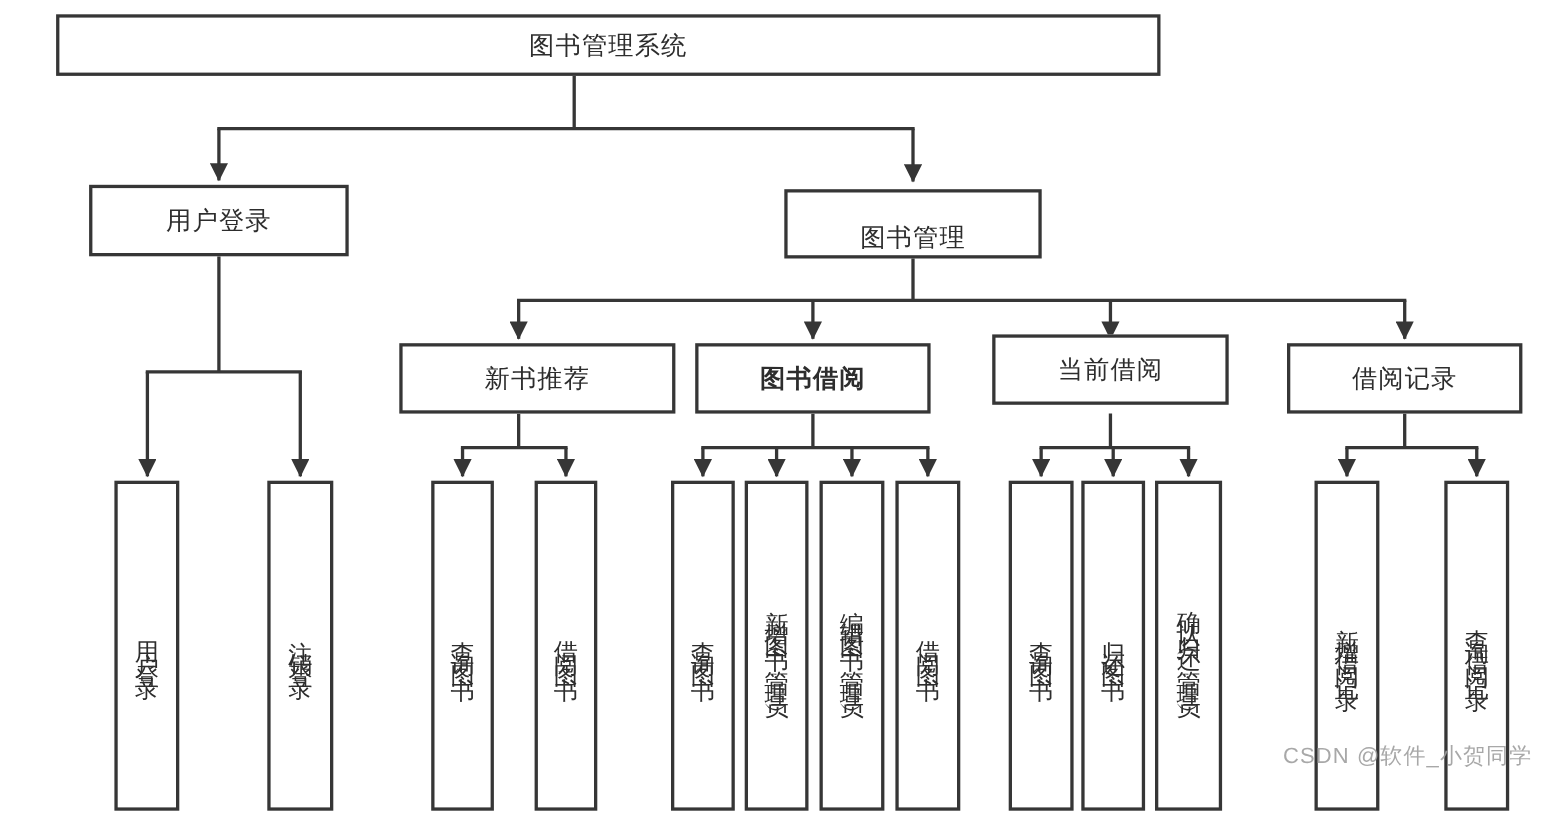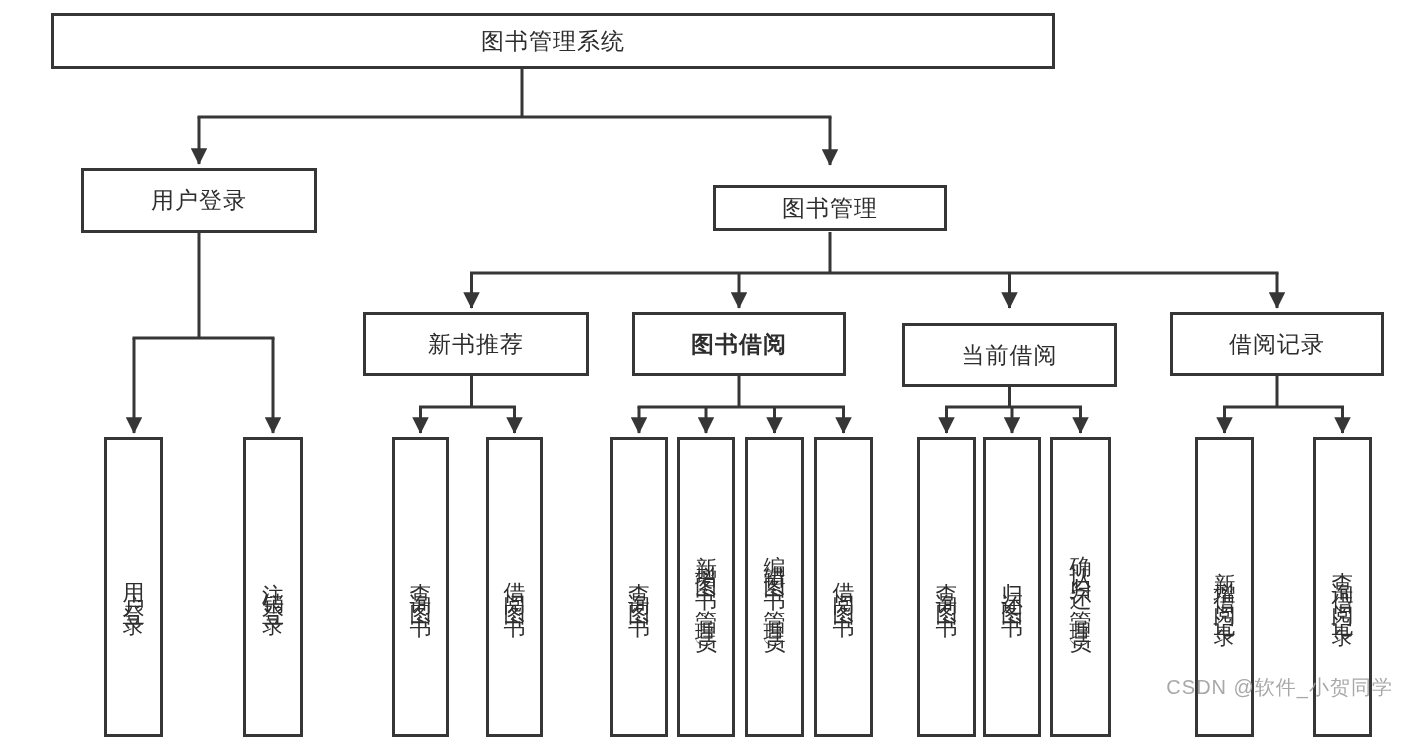--- a/index.html
+++ b/index.html
@@ -119,31 +119,31 @@
     </g>
   </svg>
 
   <div class="node hnode" style="left:20px; top:13px; width:1004px; height:56px;margin-left:31px;">
     <span>图书管理系统</span>
   </div>
 
   <div class="node hnode" style="left:81px; top:168px; width:236px; height:65px;">
     <span>用户登录</span>
   </div>
-  <div class="node hnode" style="left:713px; top:185px; width:234px; height:46px;">
+  <div class="node hnode" style="left:713px; top:172px; width:234px; height:63px;align-items:flex-end;">
     <span>图书管理</span>
   </div>
 
-  <div class="node hnode" style="left:363px; top:312px; width:226px; height:64px;">
+  <div class="node hnode" style="left:363px; top:312px; width:251px; height:64px;">
     <span>新书推荐</span>
   </div>
   <div class="node hnode" style="left:632px; top:312px; width:214px; height:64px;font-weight:bold;">
     <span>图书借阅</span>
   </div>
-  <div class="node hnode" style="left:902px; top:323px; width:215px; height:64px;">
+  <div class="node hnode" style="left:902px; top:304px; width:215px; height:64px;">
     <span>当前借阅</span>
   </div>
   <div class="node hnode" style="left:1170px; top:312px; width:214px; height:64px;text-align:right;">
     <span>借阅记录</span>
   </div>
 
   <div class="node vnode" style="left:104px; top:437px; width:59px; height:300px;">
     <span class="vtext">用户登录</span>
   </div>
   <div class="node vnode" style="left:243px; top:437px; width:60px; height:300px;">

